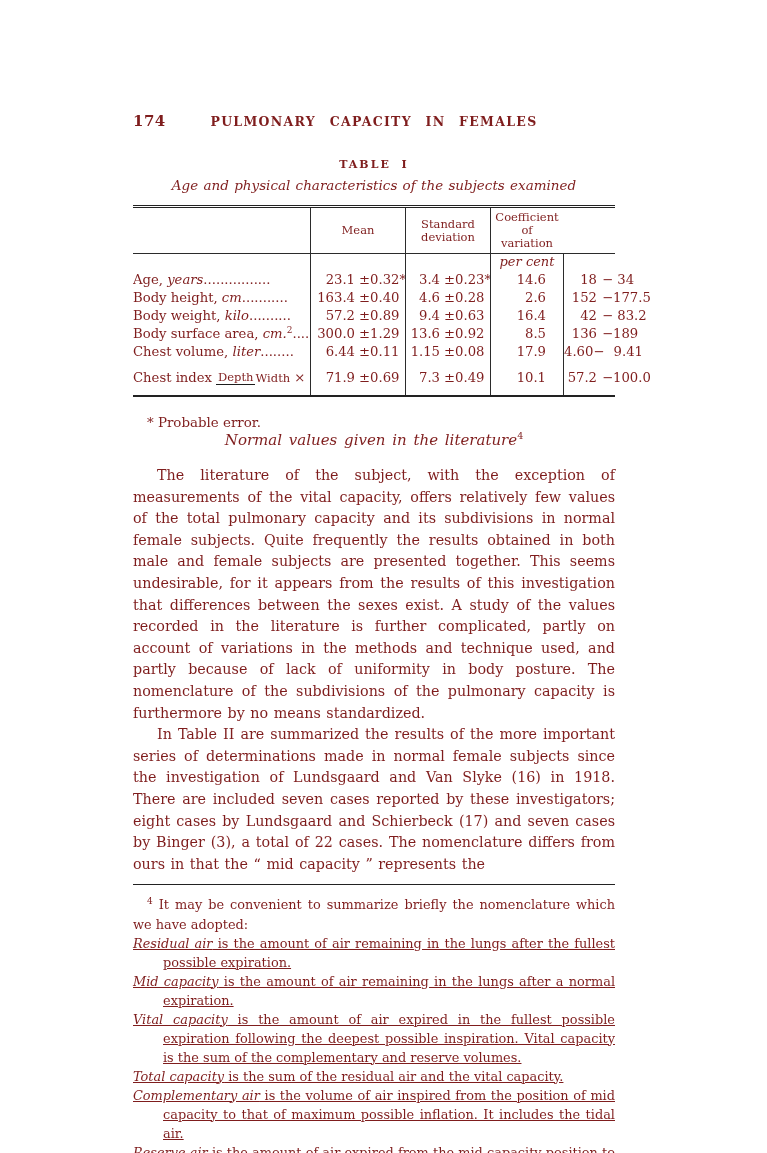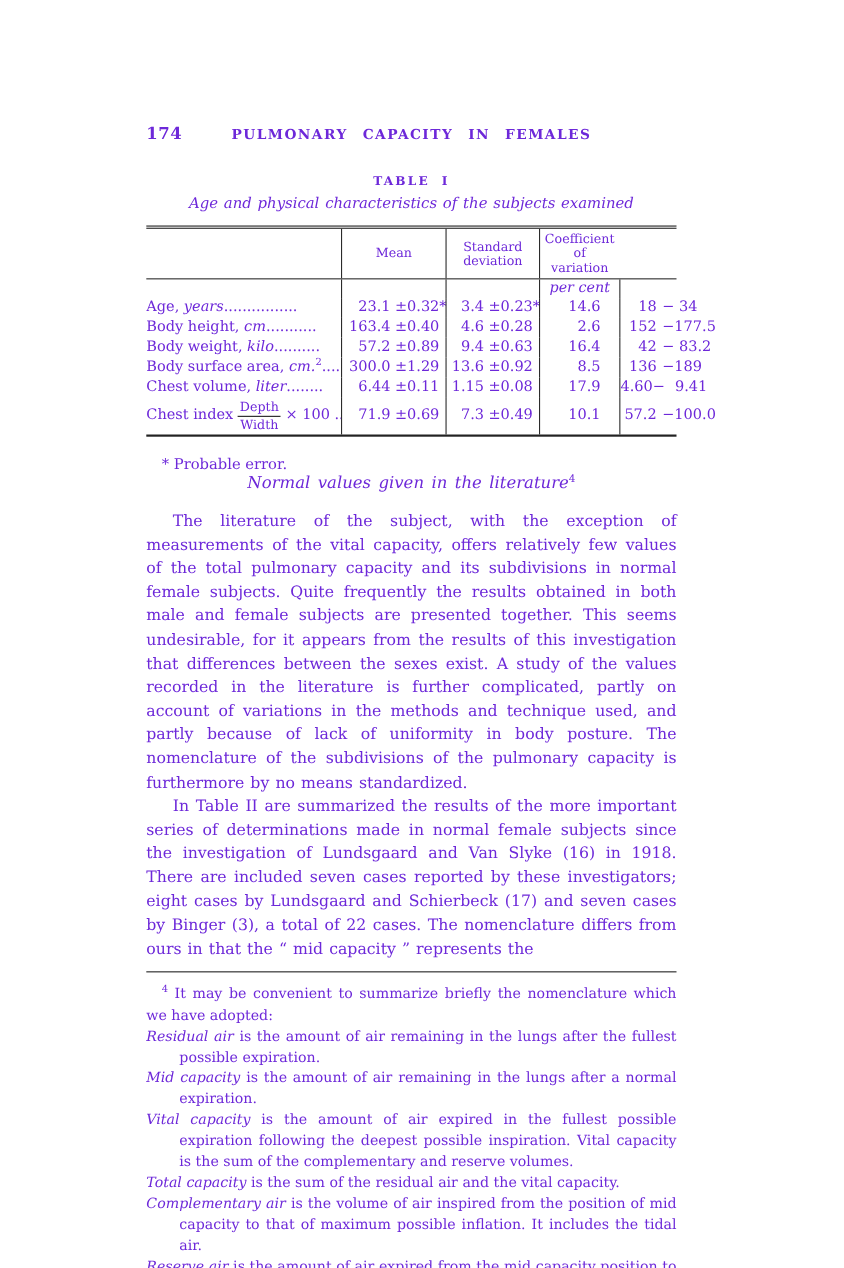--- a/index.html
+++ b/index.html
@@ -1,21 +1,21 @@
 <!DOCTYPE html>
 <html><head>
 <meta charset="utf-8">
 <style>
   * { box-sizing: border-box; margin: 0; padding: 0; }
   html,body { background:#ffffff; }
   .page {
     position: relative;
     width: 675px; height: 1153px;
     background: #ffffff;
-    color: #6d28d9;
+    color: #7f1d1d;
     font-family: "DejaVu Serif", "Liberation Serif", serif;
     padding: 112px 60px 0 133px;
     overflow: hidden;
   }
   
   .pagehead { position: relative; height: 20px; }
   .pagenum { position: absolute; left: 0; top: 0; font-size: 15px; font-weight: bold; letter-spacing: .5px; }
   .runtitle { text-align: center; font-size: 12.5px; font-weight: bold; letter-spacing: 1.3px; word-spacing: 8px; padding-top: 2px; }
   
   .tcaption { margin-top: 26px; text-align: center; font-size: 11px; font-weight: bold; letter-spacing: 2px; word-spacing: 5px; }
@@ -38,35 +38,35 @@
   .labelc { white-space: nowrap; overflow: hidden; padding-right: 1px; }
   .drow.tall .labelc { display: flex; align-items: center; }
   .numc { display: flex; }
   .numc .num { flex: 1 1 auto; text-align: right; padding-right: 4px; }
   .numc .err { width: 46px; text-align: left; white-space: pre; }
   .cvc { text-align: right; padding-right: 17px; }
   .varc { display: flex; }
   .varc .v1 { flex: 1 1 auto; text-align: right; padding-right: 5px; white-space: pre; }
   .varc .v2 { width: 48px; text-align: left; white-space: pre; }
   sup.s2 { font-size: 9px; vertical-align: super; line-height: 0; }
-  .frac { display: inline-flex; flex-direction: column; text-align: center; font-size: 11.5px; line-height: 12.5px; margin: 0 4px; vertical-align: middle; }
+  .frac { display: inline-flex; flex-direction: row; text-align: center; font-size: 11.5px; line-height: 12.5px; margin: 0 4px; vertical-align: middle; }
   .frac .fnum { border-bottom: 1px solid #1c1c1c; padding: 0 2px 1px; }
   .frac .fden { padding-top: 1px; }
   
   .starnote { margin-top: 18px; font-size: 13.4px; text-indent: 14px; }
   .secthead { text-align: center; font-style: italic; font-size: 15px; word-spacing: 2px; }
   .secthead sup { font-size: 9.5px; font-style: normal; }
   .bodypara { margin-top: 0; font-size: 14.3px; line-height: 21.6px; text-align: justify; text-indent: 24px; word-spacing: 1px; }
   .bodypara.first { margin-top: 16px; }
   
   .fn-rule { margin-top: 9px; border-top: 1px solid #222; }
   .fnblock { margin-top: 7px; font-size: 12.9px; line-height: 19px; text-align: justify; }
   .fn-intro { text-indent: 14px; }
   .fn-intro sup { font-size: 9px; }
-  .fn-def { padding-left: 30px; text-indent: -30px; }
+  .fn-def { padding-left: 30px; text-indent: -30px; text-decoration: underline; }
 </style>
 </head>
 <body>
 
 <div class="page">
 
   <div class="pagehead">
     <span class="pagenum">174</span>
     <div class="runtitle">PULMONARY CAPACITY IN FEMALES</div>
   </div>

